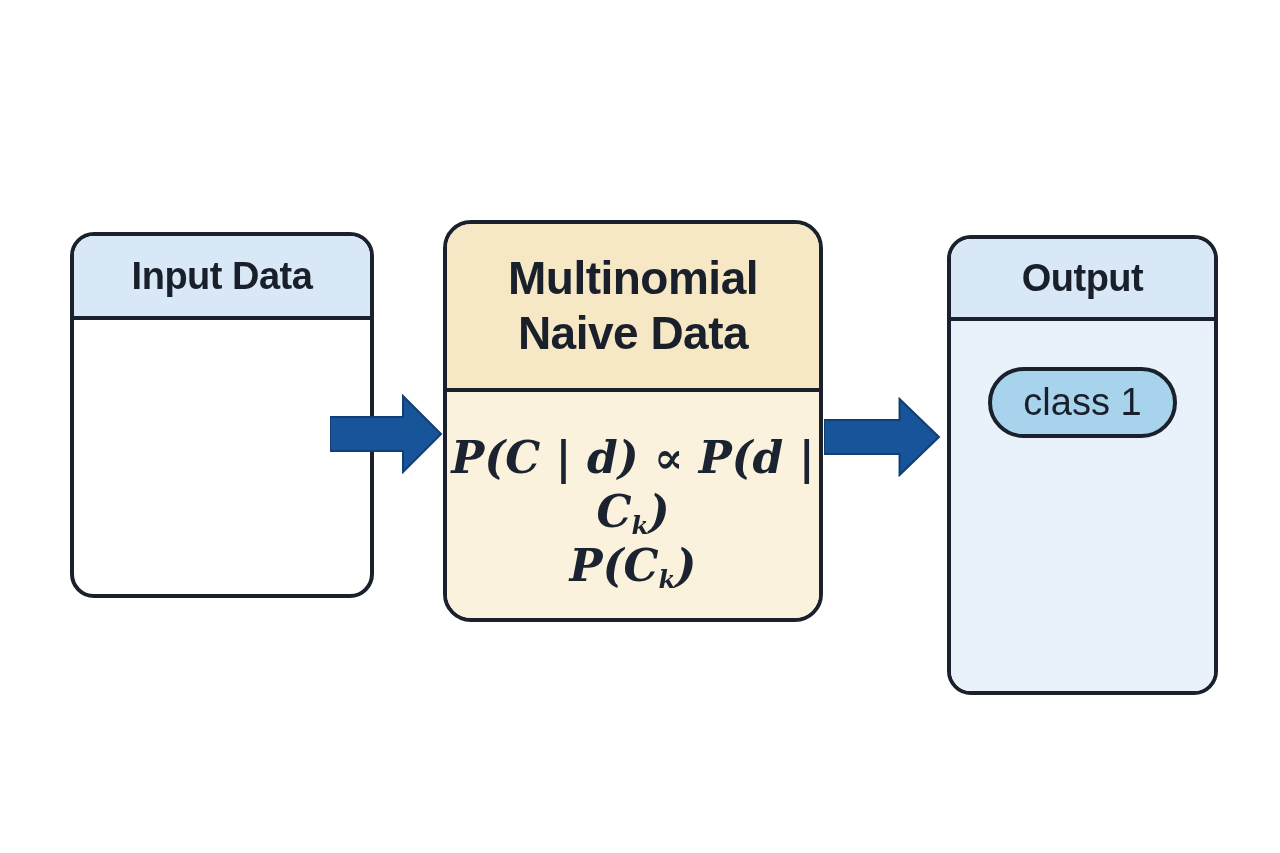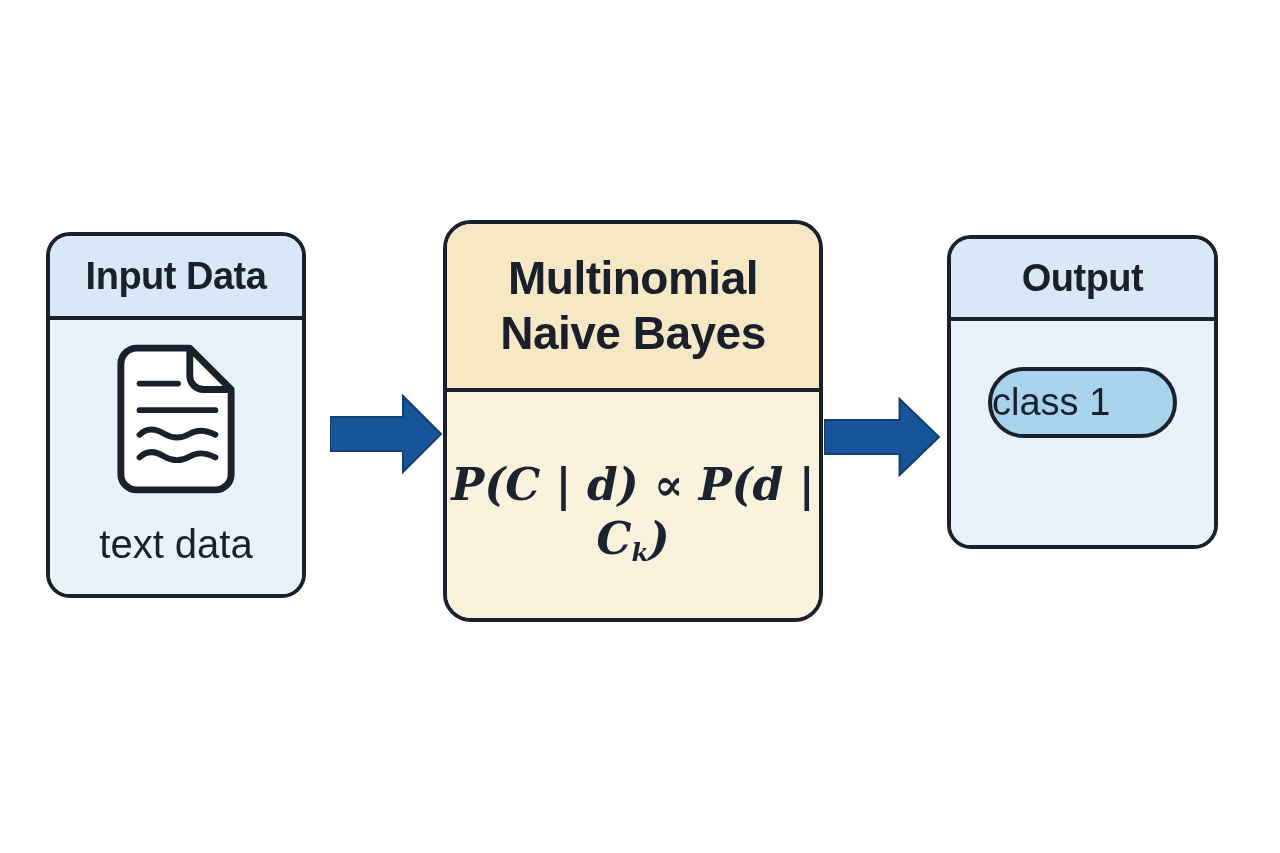--- a/index.html
+++ b/index.html
@@ -51,21 +51,21 @@
     flex-direction:column;
     align-items:center;
   }
   .header-title{
     font-weight:700;
     font-size:38px;
     letter-spacing:-0.5px;
     color:var(--text);
   }
   
-  .input-box{left:46px;top:232px;width:260px;height:366px;}
+  .input-box{left:70px;top:232px;width:304px;height:366px;}
   .input-box .box-header{height:84px;background:var(--blue-header);}
   .input-box .box-body{background:var(--blue-body);padding-top:24px;}
   .doc-icon{width:126px;height:152px;flex:0 0 auto;}
   .doc-icon .page{fill:#ffffff;stroke:var(--outline);stroke-width:7;stroke-linejoin:round;}
   .doc-icon .fold{fill:none;stroke:var(--outline);stroke-width:7;stroke-linejoin:round;}
   .doc-icon .dline{fill:none;stroke:var(--outline);stroke-width:6;stroke-linecap:round;}
   .caption{
     margin-top:26px;
     font-size:40px;
     color:var(--text);
@@ -89,31 +89,32 @@
     line-height:54px;
     color:#1b2330;
     text-align:center;
   }
   .formula sub{
     font-size:0.56em;
     line-height:0;
     vertical-align:-0.28em;
   }
   
-  .output-box{left:947px;top:235px;width:271px;height:314px;}
+  .output-box{left:947px;top:235px;width:271px;height:460px;}
   .output-box .box-header{height:82px;background:var(--blue-header);}
   .output-box .box-body{background:var(--blue-body);padding-top:46px;gap:28px;}
   .pill{
     box-sizing:border-box;
     width:189px;
     height:71px;
     border:4px solid var(--outline);
     border-radius:36px;
     display:flex;
     align-items:center;
+    justify-content:center;
     font-size:38px;
     color:var(--text);
     flex:0 0 auto;
   }
   .pill.class-1{background:var(--class1-fill);}
   .pill.class-2{background:var(--class2-fill);}
   
   .flow-arrow{position:absolute;display:block;}
   .flow-arrow polygon{fill:var(--arrow);stroke:var(--arrow-edge);stroke-width:2;stroke-linejoin:miter;}
   .arrow-1{left:330px;top:394px;width:113px;height:80px;}
@@ -121,45 +122,35 @@
 </style>
 </head>
 <body>
 
 <div class="canvas">
 
   <div class="box input-box">
     <div class="box-header">
       <span class="header-title">Input Data</span>
     </div>
-    <div class="box-body">
-      <svg class="doc-icon" viewBox="0 0 128 154" aria-hidden="true">
-        <path class="page" d="M24 4 H78 L120 46 V132 a16 16 0 0 1 -16 16 H24 a16 16 0 0 1 -16 -16 V20 a16 16 0 0 1 16 -16 Z"></path>
-        <path class="fold" d="M78 4 V32 a14 14 0 0 0 14 14 H120"></path>
-        <path class="dline" d="M27 40 H66"></path>
-        <path class="dline" d="M27 67 H104"></path>
-        <path class="dline" d="M27 92 c 8 -8 17 -6 25 -1 c 8 5 18 5 26 0 c 8 -5 18 -3 26 1"></path>
-        <path class="dline" d="M27 115 c 8 -8 17 -6 25 -1 c 8 5 18 5 26 0 c 8 -5 18 -3 26 1"></path>
-      </svg>
-      <div class="caption">text data</div>
-    </div>
   </div>
 
   <svg class="flow-arrow arrow-1" viewBox="0 0 113 80" preserveAspectRatio="none" aria-hidden="true">
     <polygon points="0,23 73,23 73,2 111,40 73,78 73,57 0,57"></polygon>
   </svg>
 
   <div class="box model-box">
     <div class="box-header">
       <span class="model-title-line">Multinomial</span>
-      <span class="model-title-line">Naive Bayes</span>
+      <span class="model-title-line">Naive Data</span>
     </div>
     <div class="box-body">
       <div class="formula">
         <div><span>P(C | d) ∝ P(d | C</span><sub>k</sub><span>)</span></div>
+        <div><span>P(C</span><sub>k</sub><span>)</span></div>
       </div>
     </div>
   </div>
 
   <svg class="flow-arrow arrow-2" viewBox="0 0 113 80" preserveAspectRatio="none" aria-hidden="true">
     <polygon points="0,23 73,23 73,2 111,40 73,78 73,57 0,57"></polygon>
   </svg>
 
   <div class="box output-box">
     <div class="box-header">

